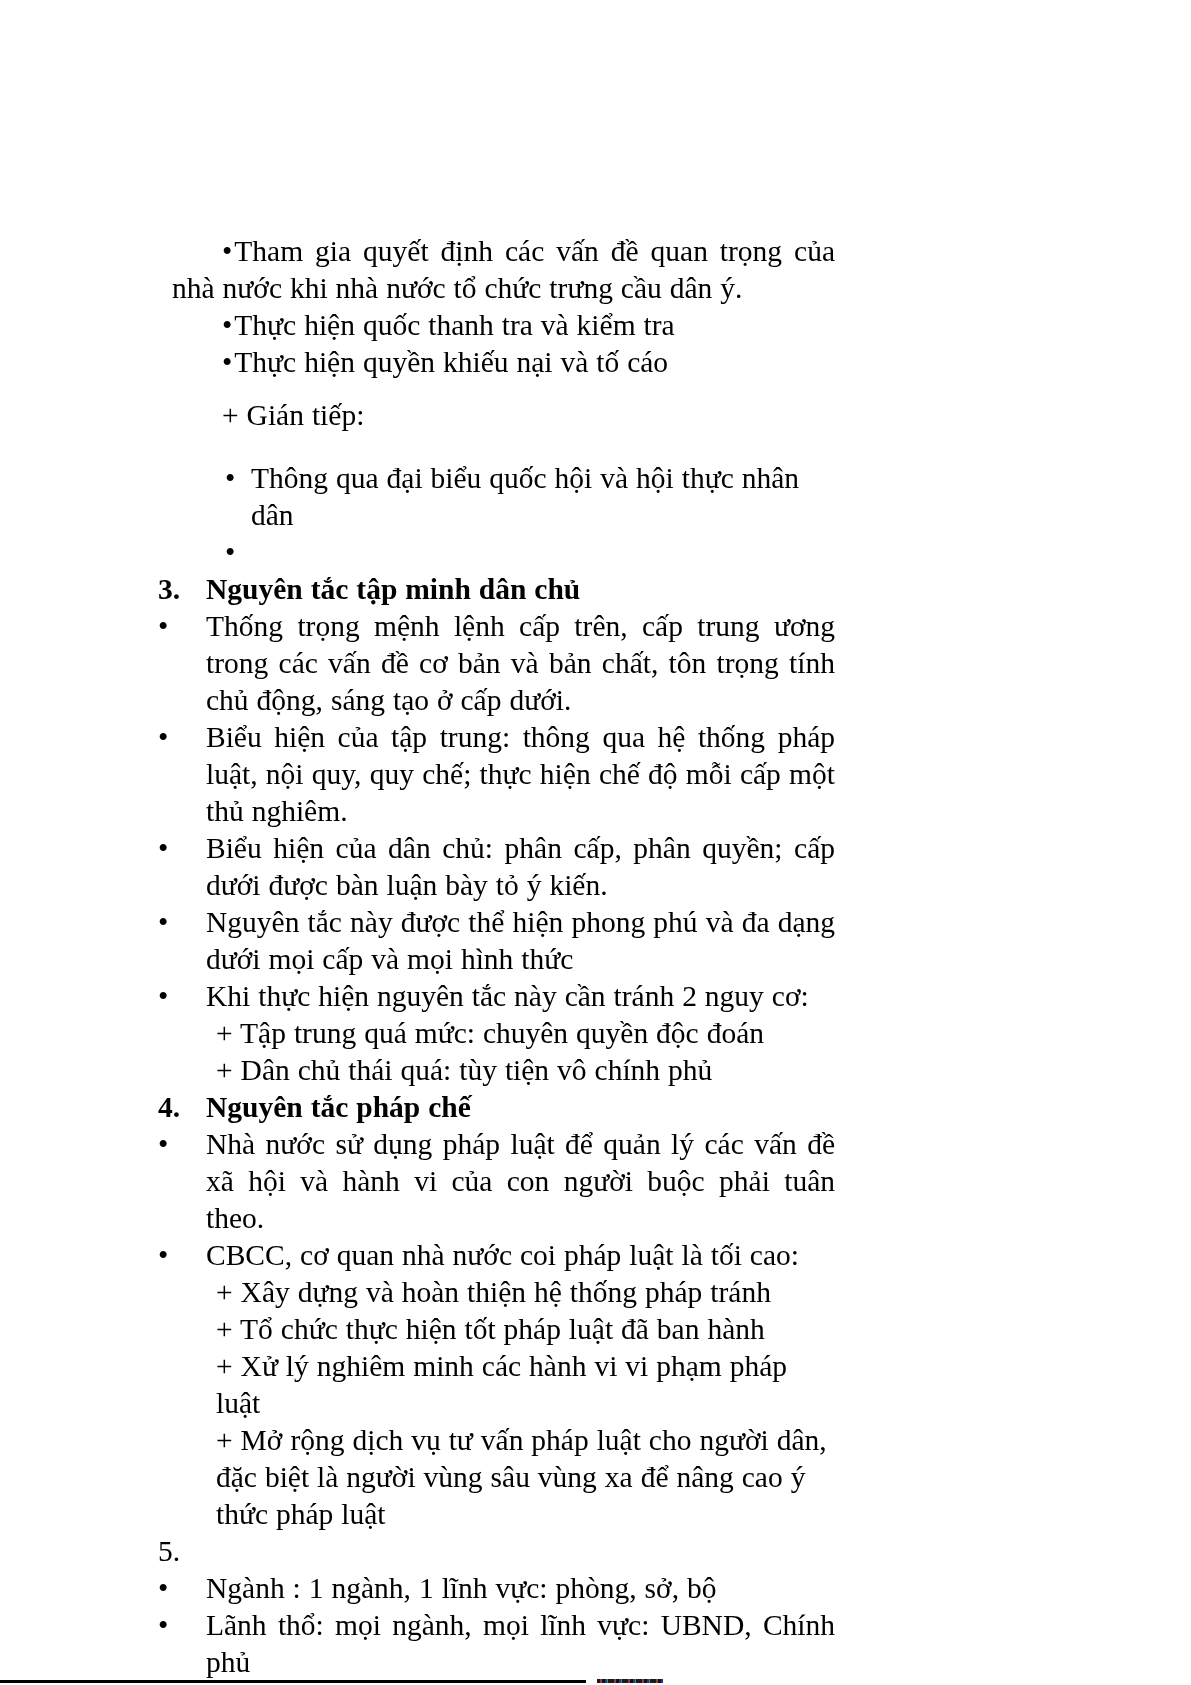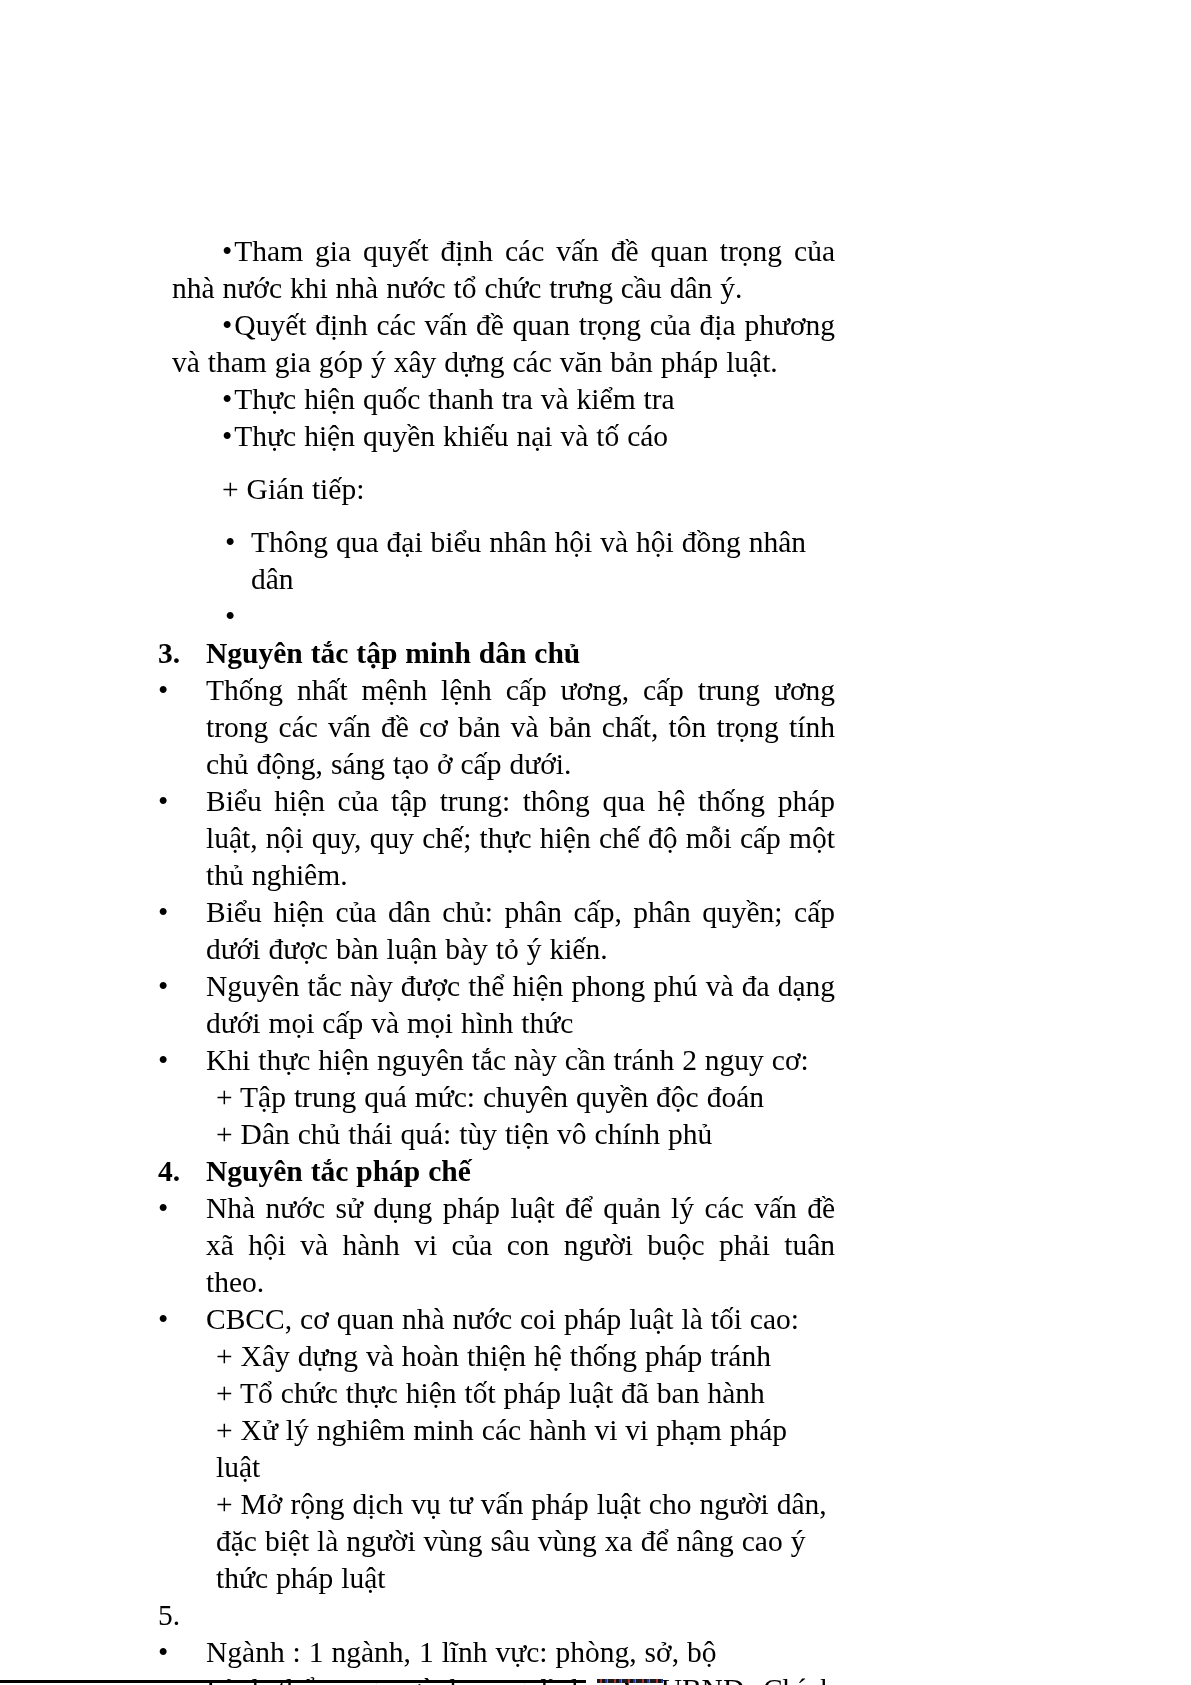--- a/index.html
+++ b/index.html
@@ -50,21 +50,21 @@
     text-align: justify;
   }
   .heading { font-weight: bold; }
   .heading .marker.num-regular { font-weight: normal; }
 
   
   .plus { margin-left: 44px; }
   .plus-center {
     margin-left: 50px;
     margin-top: 16px;
-    margin-bottom: 16px;
+    margin-bottom: 26px;
   }
 
   
   .sub { margin-left: 53px; }
   .sub .marker { flex: 0 0 26px; width: 26px; }
 
   
   .footer-rule {
     position: absolute;
     left: 0;
@@ -86,38 +86,37 @@
       #2233aa 8px, #2233aa 10px,
       #33aa33 10px, #33aa33 11px,
       #1a1a1a 11px, #1a1a1a 14px);
   }
 </style>
 </head>
 <body>
 
 <div class="doc-content">
     <div class="block para-justify"><span class="b-inline">•</span><span>Tham gia quyết định các vấn đề quan trọng của nhà nước khi nhà nước tổ chức trưng cầu dân ý.</span></div>
-    <div class="block para-justify"><span class="b-inline">•</span><span>Quyết định các vấn đề quan trọng của địa phương và tham gia góp ý xây dựng các văn bản pháp luật.</span></div>
     <div class="block para-justify"><span class="b-inline">•</span><span>Thực hiện quốc thanh tra và kiểm tra</span></div>
     <div class="block para-justify"><span class="b-inline">•</span><span>Thực hiện quyền khiếu nại và tố cáo</span></div>
     <div class="block plus-center">+ Gián tiếp:</div>
     <div class="block sub">
       <span class="marker">•</span>
-      <span class="txt">Thông qua đại biểu nhân hội và hội đồng nhân dân</span>
+      <span class="txt">Thông qua đại biểu quốc hội và hội thực nhân dân</span>
     </div>
     <div class="block sub">
       <span class="marker">•</span>
     </div>
     <div class="block heading">
       <span class="marker">3.</span>
       <span class="txt">Nguyên tắc tập minh dân chủ</span>
     </div>
     <div class="block li">
       <span class="marker">•</span>
-      <span class="txt">Thống nhất mệnh lệnh cấp ương, cấp trung ương trong các vấn đề cơ bản và bản chất, tôn trọng tính chủ động, sáng tạo ở cấp dưới.</span>
+      <span class="txt">Thống trọng mệnh lệnh cấp trên, cấp trung ương trong các vấn đề cơ bản và bản chất, tôn trọng tính chủ động, sáng tạo ở cấp dưới.</span>
     </div>
     <div class="block li">
       <span class="marker">•</span>
       <span class="txt">Biểu hiện của tập trung: thông qua hệ thống pháp luật, nội quy, quy chế; thực hiện chế độ mỗi cấp một thủ nghiêm.</span>
     </div>
     <div class="block li">
       <span class="marker">•</span>
       <span class="txt">Biểu hiện của dân chủ: phân cấp, phân quyền; cấp dưới được bàn luận bày tỏ ý kiến.</span>
     </div>
     <div class="block li">

